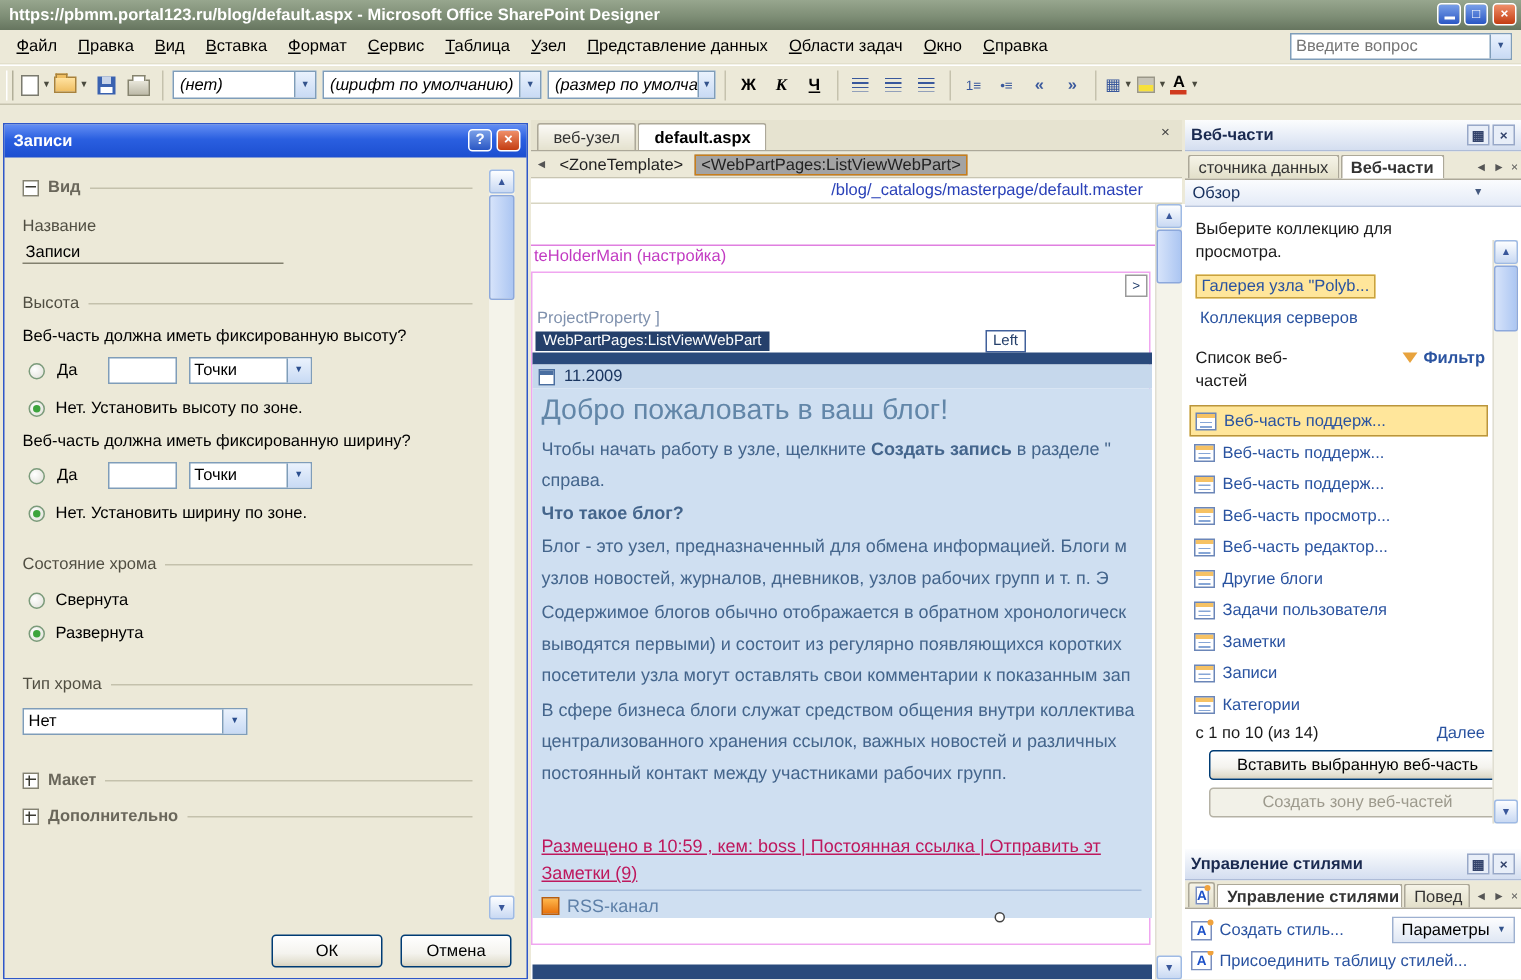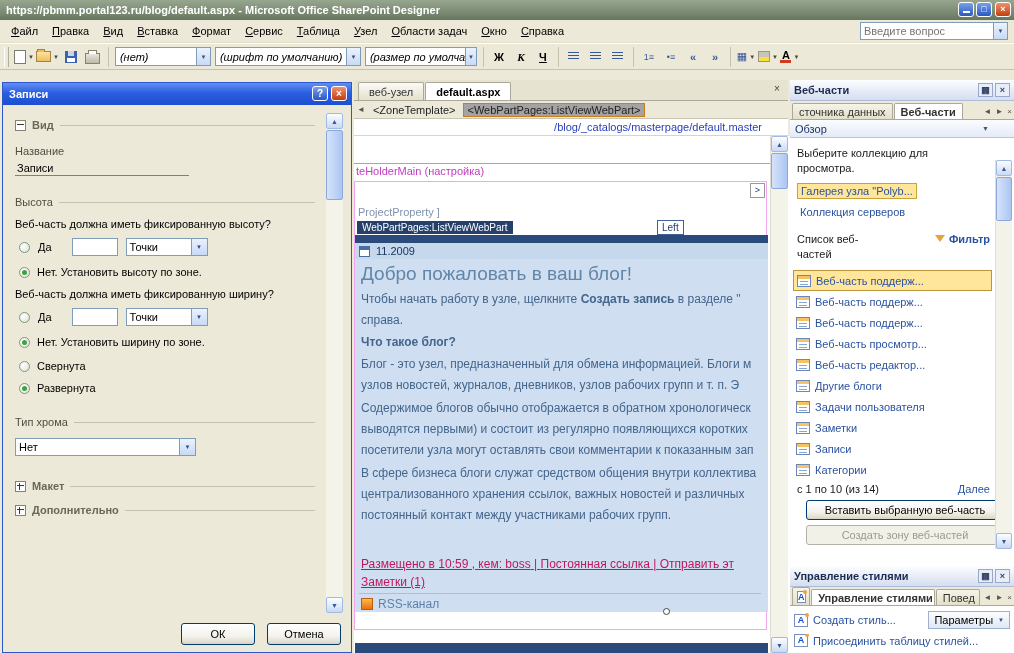--- a/index.html
+++ b/index.html
@@ -200,20 +200,21 @@
 
   <div id="menubar">
     <span class="menu-item ak"><u>Ф</u>айл</span>
     <span class="menu-item ak"><u>П</u>равка</span>
     <span class="menu-item ak"><u>В</u>ид</span>
     <span class="menu-item ak"><u>В</u>ставка</span>
     <span class="menu-item ak"><u>Ф</u>ормат</span>
     <span class="menu-item ak"><u>С</u>ервис</span>
     <span class="menu-item ak"><u>Т</u>аблица</span>
     <span class="menu-item ak"><u>У</u>зел</span>
+    <span class="menu-item ak"><u>П</u>редставление данных</span>
     <span class="menu-item ak"><u>О</u>бласти задач</span>
     <span class="menu-item ak"><u>О</u>кно</span>
     <span class="menu-item ak"><u>С</u>правка</span>
     <span id="qbox">
       <input placeholder="Введите вопрос" style="">
       <span class="dd-arr">▼</span>
     </span>
   </div>
 
   <div id="toolbar">
@@ -322,33 +323,37 @@
           <span class="numbox" style="margin-left:12px"></span>
           <span class="combo" style="width:82px">
             <span>Точки</span>
             <span class="arr">▼</span>
           </span>
         </div>
         <div class="nrow" style="margin-top:10px">
           <span class="rd on"></span>
           <span>Нет. Установить ширину по зоне.</span>
         </div>
+        <div class="lrow" style="margin-top:22px">
+          <span>Состояние хрома</span>
+            <span class="rule"></span>
+        </div>
         <div class="nrow" style="margin-top:12px">
           <span class="rd"></span>
           <span>Свернута</span>
         </div>
         <div class="nrow" style="margin-top:10px">
           <span class="rd on"></span>
           <span>Развернута</span>
         </div>
         <div class="lrow" style="margin-top:22px">
           <span>Тип хрома</span>
             <span class="rule"></span>
         </div>
-        <span class="combo" style="width:181px;margin-top:10px">
+        <span class="combo" style="width:150px;margin-top:10px">
           <span>Нет</span>
           <span class="arr">▼</span>
         </span>
         <div class="sec-h" style="margin-top:24px">
           <span class="pm plus"></span>
           <span>Макет</span>
           <span class="rule"></span>
         </div>
         <div class="sec-h" style="margin-top:12px">
           <span class="pm plus"></span>
@@ -405,21 +410,21 @@
         <div class="bl" style="top:228px">централизованного хранения ссылок, важных новостей и различных</div>
         <div class="bl" style="top:207px">В сфере бизнеса блоги служат средством общения внутри коллектива</div>
         <div class="bl" style="top:249px">постоянный контакт между участниками рабочих групп.</div>
         <div class="bl blnk" style="top:298px">
           <span>Размещено в 10:59 , кем: boss</span>
           <span>|</span>
           <span>Постоянная ссылка</span>
           <span>|</span>
           <span>Отправить эт</span>
         </div>
-        <div class="bl blnk" style="top:316px">Заметки (1)</div>
+        <div class="bl blnk" style="top:316px">Заметки (9)</div>
         <div id="b-div"></div>
         <div class="bl" style="top:338px;color:#5E80A8">
           <span class="rss-ico"></span><span>RSS-канал</span>
         </div>
       </div>
       <div id="resize-dot"></div>
       <div class="navy" style="top:507px;height:10px"></div>
     </div>
 
     <div class="sbcol" id="ed-scroll">

